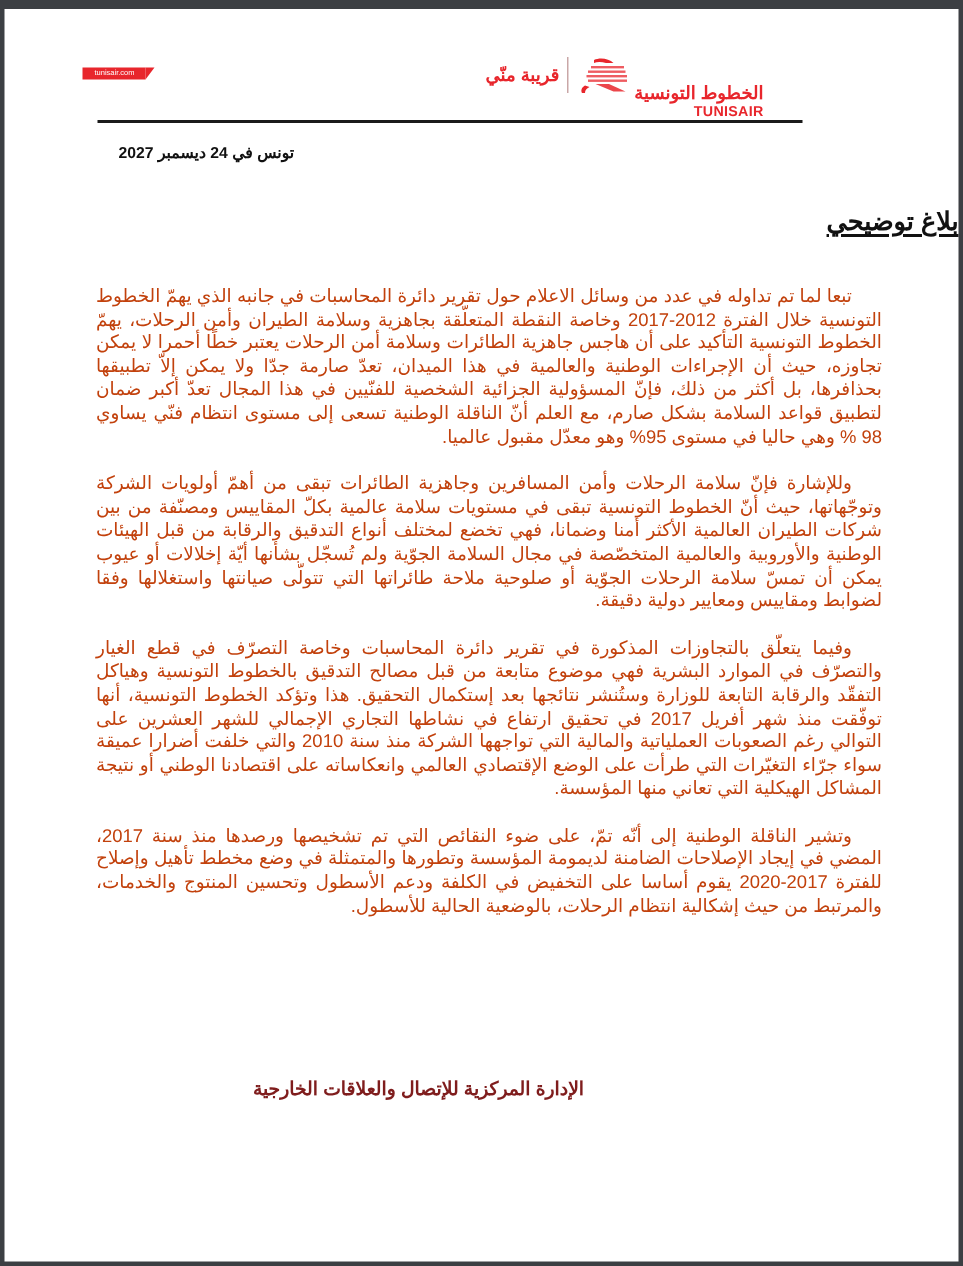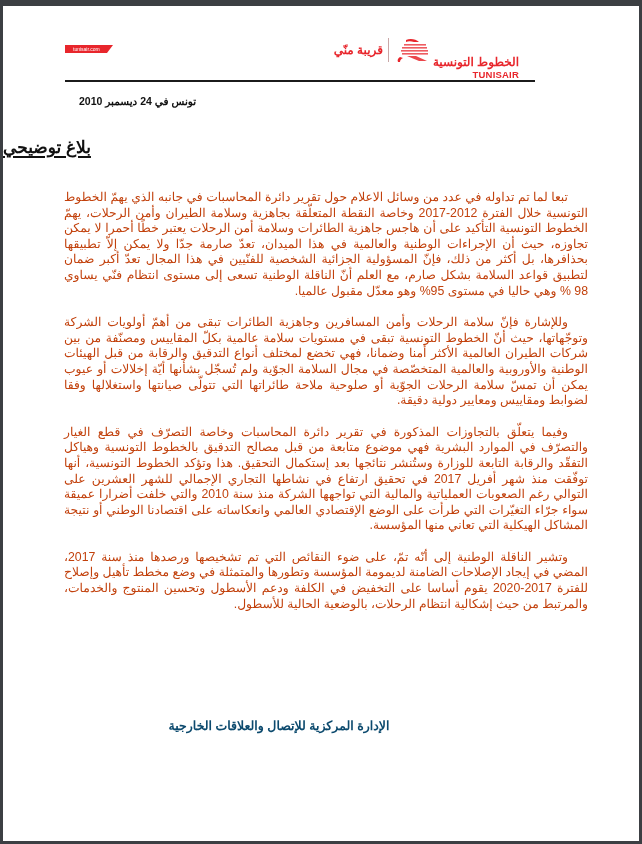--- a/index.html
+++ b/index.html
@@ -11,21 +11,21 @@
     font-family: "Liberation Sans", sans-serif;
   }
   .page {
     position: absolute;
     left: 3px; top: 6px;
     width: 636px; height: 835px;
     background: #ffffff;
   }
   .header {
     position: absolute;
-    left: 62px; top: 22px;
+    left: 52px; top: 22px;
     width: 476px; height: 44px;
   }
   .site-tag {
     position: absolute;
     left: 0; top: 17px;
     width: 42px; height: 8px;
     background: #e8262c;
     color: #fff;
     font-size: 5px;
     line-height: 8px;
@@ -77,21 +77,21 @@
     left: 76px; top: 89px;
     font-size: 10.5px;
     font-weight: bold;
     color: #111;
     direction: rtl;
   }
   .title {
     position: absolute;
     left: 0; width: 636px;
     top: 131px;
-    text-align: left;
+    text-align: right;
     font-size: 17px;
     font-weight: bold;
     color: #111;
     direction: rtl;
   }
   .title span { text-decoration: underline; text-decoration-thickness: 2px; text-underline-offset: 3px; }
   .body {
     position: absolute;
     left: 61px; top: 184px;
     width: 524px;
@@ -103,21 +103,21 @@
   }
   .body p { margin: 0 0 16px 0; text-indent: 20px; }
   .signature {
     position: absolute;
     left: 0; width: 552px;
     top: 712px;
     text-align: center;
     direction: rtl;
     font-size: 12.5px;
     font-weight: bold;
-    color: #0c4a6e;
+    color: #7f1d1d;
   }
 </style>
 </head>
 <body>
 
 <div class="page">
 
   <div class="header">
     <div class="site-tag">tunisair.com</div>
 
@@ -137,21 +137,21 @@
       </svg>
       <div class="brand">
         <span class="brand-ar">الخطوط التونسية</span>
         <span class="brand-en">TUNISAIR</span>
       </div>
     </div>
   </div>
 
   <div class="header-rule"></div>
 
-  <div class="date">تونس في 24 ديسمبر 2010</div>
+  <div class="date">تونس في 24 ديسمبر 2027</div>
 
   <div class="title">
     <span>بلاغ توضيحي</span>
   </div>
 
   <div class="body">
     <p>تبعا لما تم تداوله في عدد من وسائل الاعلام حول تقرير دائرة المحاسبات في جانبه الذي يهمّ الخطوط التونسية خلال الفترة 2012-2017 وخاصة النقطة المتعلّقة بجاهزية وسلامة الطيران وأمن الرحلات، يهمّ الخطوط التونسية التأكيد على أن هاجس جاهزية الطائرات وسلامة أمن الرحلات يعتبر خطًا أحمرا لا يمكن تجاوزه، حيث أن الإجراءات الوطنية والعالمية في هذا الميدان، تعدّ صارمة جدّا ولا يمكن إلاّ تطبيقها بحذافرها، بل أكثر من ذلك، فإنّ المسؤولية الجزائية الشخصية للفنّيين في هذا المجال تعدّ أكبر ضمان لتطبيق قواعد السلامة بشكل صارم، مع العلم أنّ الناقلة الوطنية تسعى إلى مستوى انتظام فنّي يساوي 98 % وهي حاليا في مستوى 95% وهو معدّل مقبول عالميا.</p>
     <p>وللإشارة فإنّ سلامة الرحلات وأمن المسافرين وجاهزية الطائرات تبقى من أهمّ أولويات الشركة وتوجّهاتها، حيث أنّ الخطوط التونسية تبقى في مستويات سلامة عالمية بكلّ المقاييس ومصنّفة من بين شركات الطيران العالمية الأكثر أمنا وضمانا، فهي تخضع لمختلف أنواع التدقيق والرقابة من قبل الهيئات الوطنية والأوروبية والعالمية المتخصّصة في مجال السلامة الجوّية ولم تُسجّل بشأنها أيّة إخلالات أو عيوب يمكن أن تمسّ سلامة الرحلات الجوّية أو صلوحية ملاحة طائراتها التي تتولّى صيانتها واستغلالها وفقا لضوابط ومقاييس ومعايير دولية دقيقة.</p>
     <p>وفيما يتعلّق بالتجاوزات المذكورة في تقرير دائرة المحاسبات وخاصة التصرّف في قطع الغيار والتصرّف في الموارد البشرية فهي موضوع متابعة من قبل مصالح التدقيق بالخطوط التونسية وهياكل التفقّد والرقابة التابعة للوزارة وستُنشر نتائجها بعد إستكمال التحقيق. هذا وتؤكد الخطوط التونسية، أنها توفّقت منذ شهر أفريل 2017 في تحقيق ارتفاع في نشاطها التجاري الإجمالي للشهر العشرين على التوالي رغم الصعوبات العملياتية والمالية التي تواجهها الشركة منذ سنة 2010 والتي خلفت أضرارا عميقة سواء جرّاء التغيّرات التي طرأت على الوضع الإقتصادي العالمي وانعكاساته على اقتصادنا الوطني أو نتيجة المشاكل الهيكلية التي تعاني منها المؤسسة.</p>
     <p>وتشير الناقلة الوطنية إلى أنّه تمّ، على ضوء النقائص التي تم تشخيصها ورصدها منذ سنة 2017، المضي في إيجاد الإصلاحات الضامنة لديمومة المؤسسة وتطورها والمتمثلة في وضع مخطط تأهيل وإصلاح للفترة 2017-2020 يقوم أساسا على التخفيض في الكلفة ودعم الأسطول وتحسين المنتوج والخدمات، والمرتبط من حيث إشكالية انتظام الرحلات، بالوضعية الحالية للأسطول.</p>

